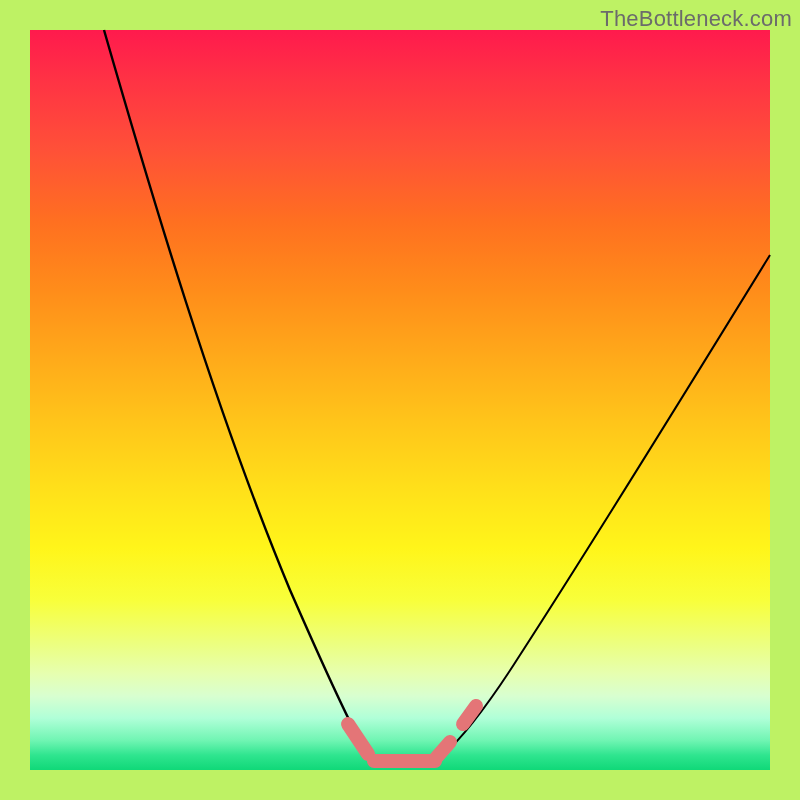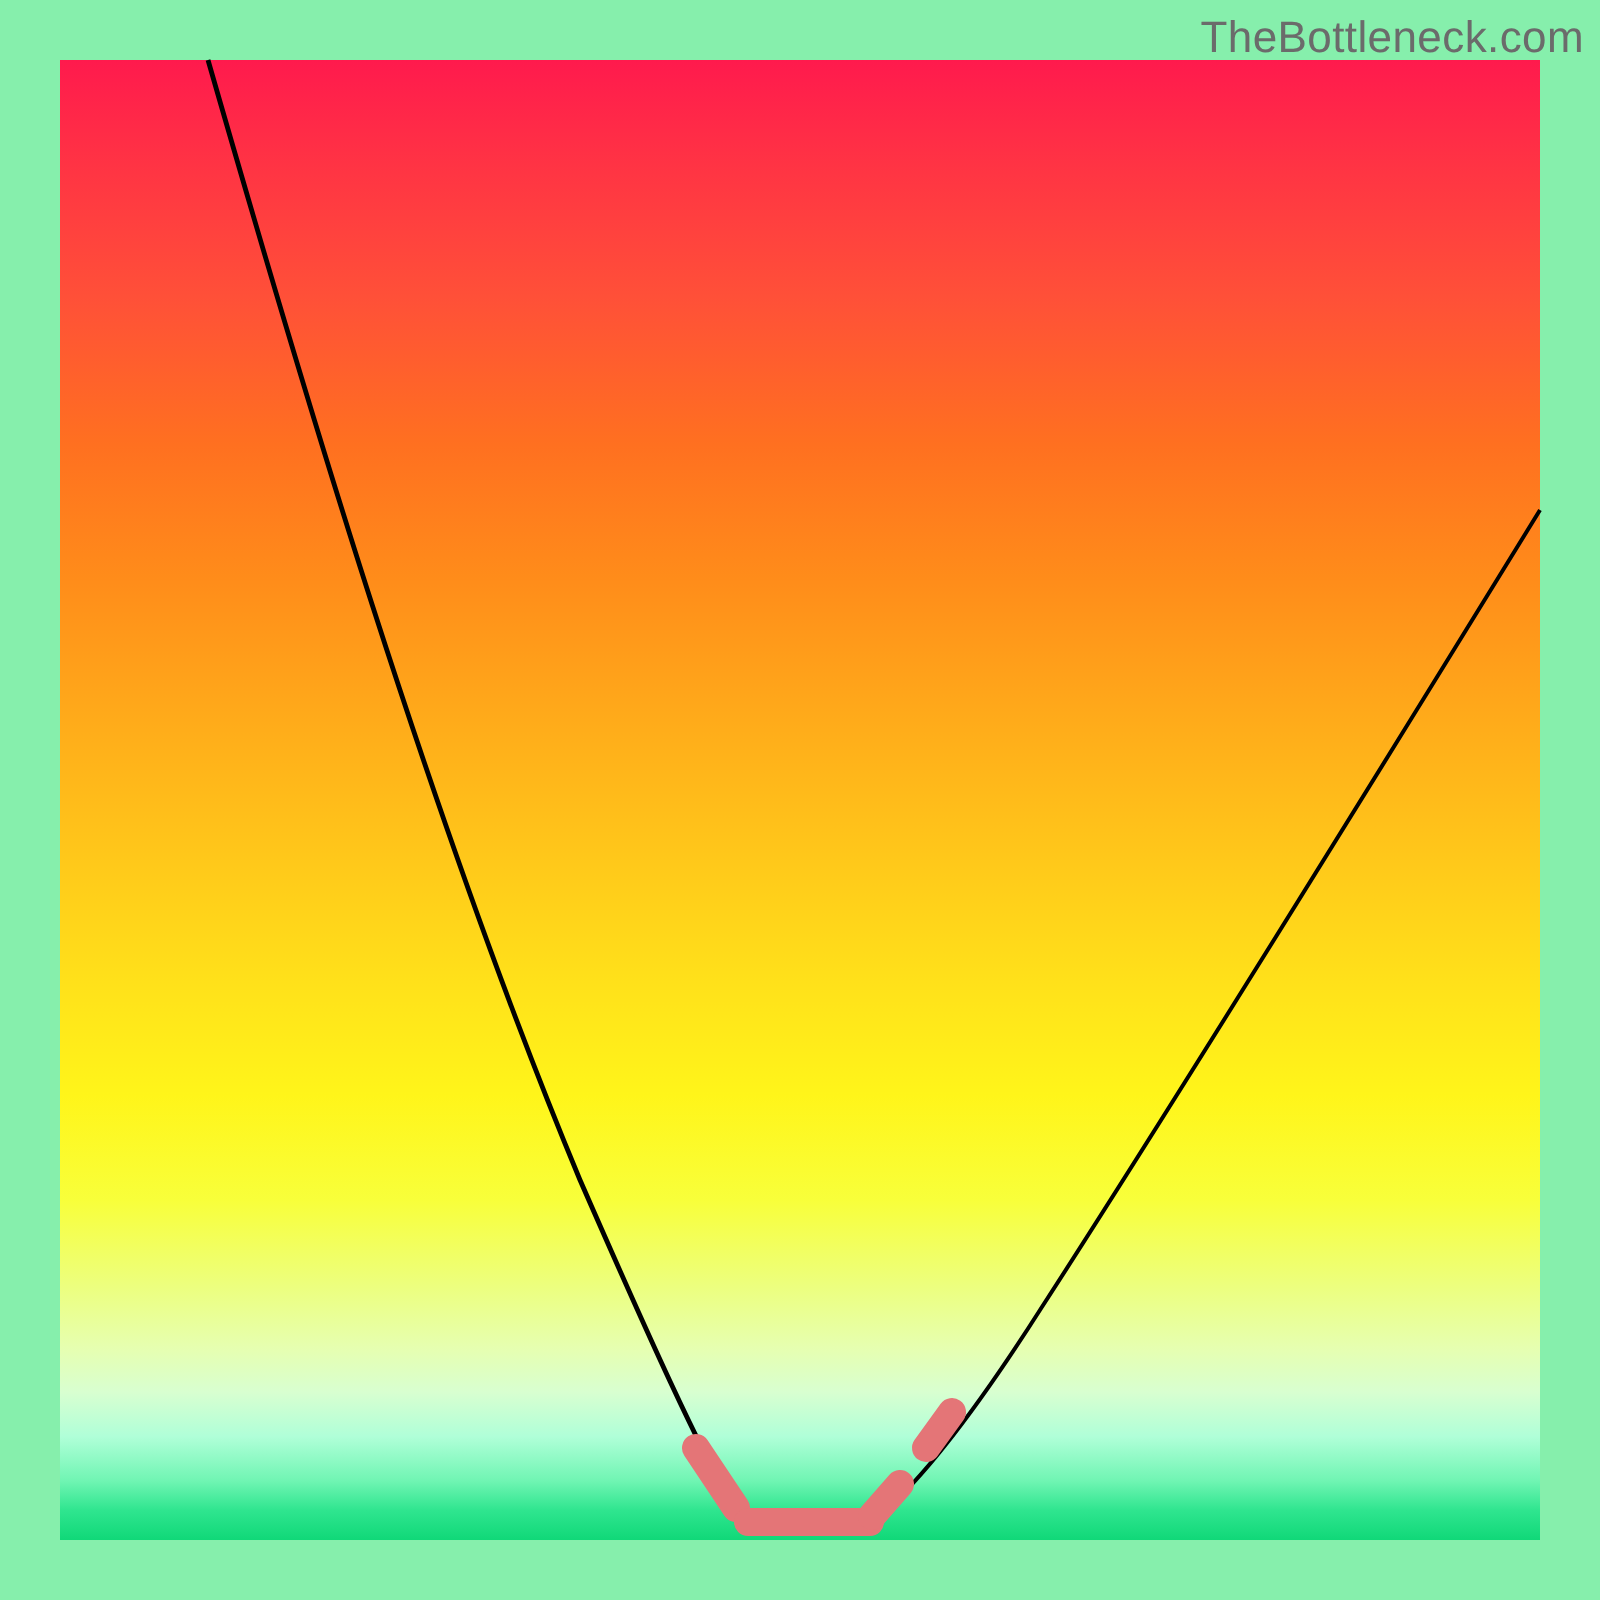--- a/index.html
+++ b/index.html
@@ -10,21 +10,21 @@
     overflow: hidden;
     background: #000;
     font-family: Arial, Helvetica, sans-serif;
   }
   .frame {
     position: absolute;
     left: 0;
     top: 0;
     width: 800px;
     height: 800px;
-    background: #86efac;
+    background: #bef264;
   }
   .plot-area {
     position: absolute;
     left: 30px;
     top: 30px;
     width: 740px;
     height: 740px;
     background: linear-gradient(
       to bottom,
       #ff1a4d 0%,

